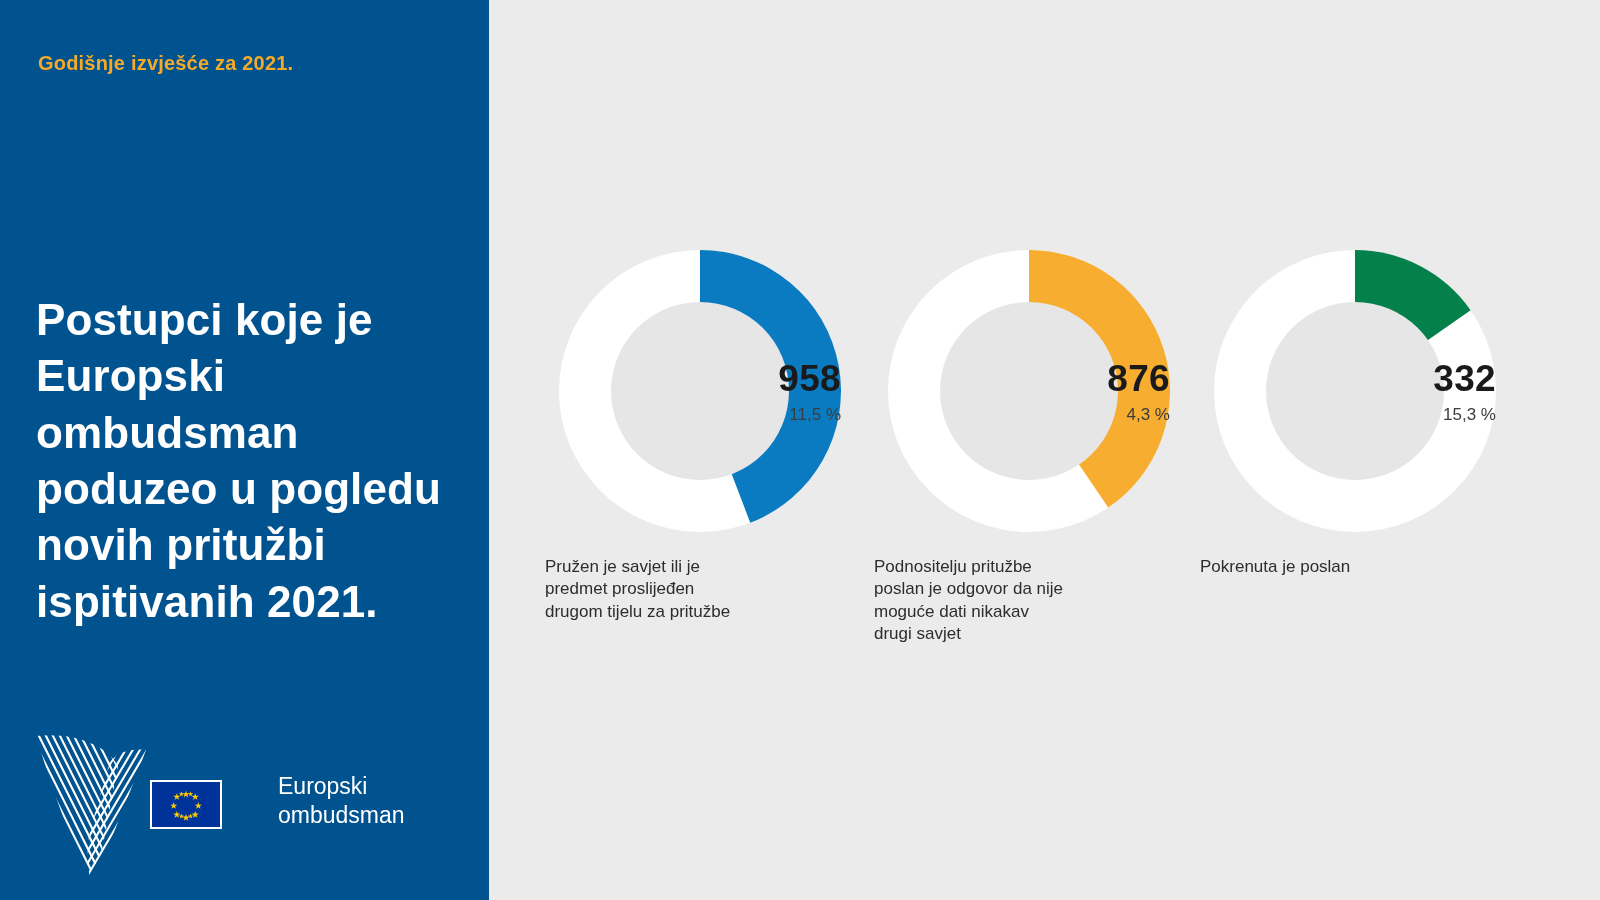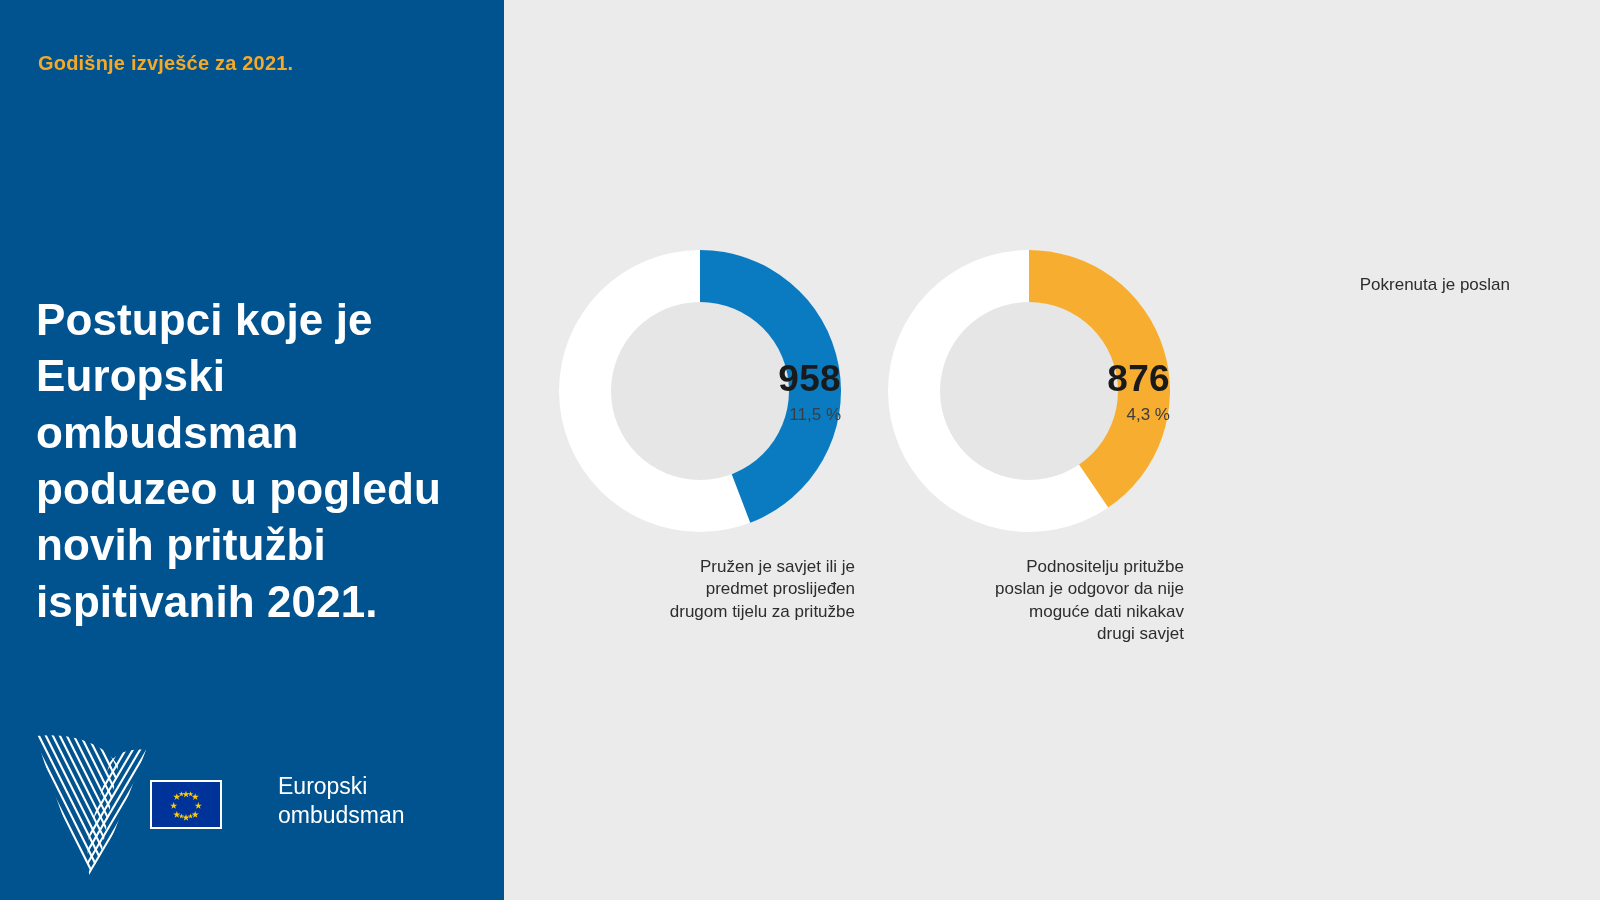--- a/index.html
+++ b/index.html
@@ -21,21 +21,20 @@
   }
 
   
   .sidebar {
     position: absolute;
     left: 0;
     top: 0;
     width: 489px;
     height: 900px;
     background: #01538f;
-    padding-left: 15px;
   }
   .eyebrow {
     position: absolute;
     left: 38px;
     top: 52px;
     font-size: 20px;
     font-weight: bold;
     color: #f4a929;
     letter-spacing: .2px;
     white-space: nowrap;
@@ -133,21 +132,21 @@
     letter-spacing: .3px;
   }
   .donut-pct {
     margin-top: 9px;
     font-size: 17px;
     color: #3d3d3d;
     line-height: 1;
   }
   .donut-caption {
     margin-top: 24px;
-    text-align: right;
+    text-align: left;
     font-size: 17px;
     line-height: 1.32;
     color: #2d2d2d;
     white-space: pre-line;
     padding: 0 10px;
   }
 </style>
 </head>
 <body>
 
@@ -268,17 +267,28 @@
           <div class="donut-pct">4,3 %</div>
         </div>
       </div>
       <div class="donut-caption">Podnositelju pritužbe
 poslan je odgovor da nije
 moguće dati nikakav
 drugi savjet</div>
     </div>
 
     <div class="donut-group g2">
+      <div class="donut">
+        <svg viewBox="0 0 282 282" aria-hidden="true">
+          <circle cx="141" cy="141" r="141" fill="#ffffff"></circle>
+          <path id="arc2" fill="#04804b" d="M 141 141 L 141 0 A 141 141 0 0 1 256.613 60.287 Z"></path>
+          <circle cx="141" cy="141" r="89" fill="#e6e6e6"></circle>
+        </svg>
+        <div class="donut-center">
+          <div class="donut-value">332</div>
+          <div class="donut-pct">15,3 %</div>
+        </div>
+      </div>
       <div class="donut-caption">Pokrenuta je poslan</div>
     </div>
 
   </div>
 </div>
 
 </body></html>

